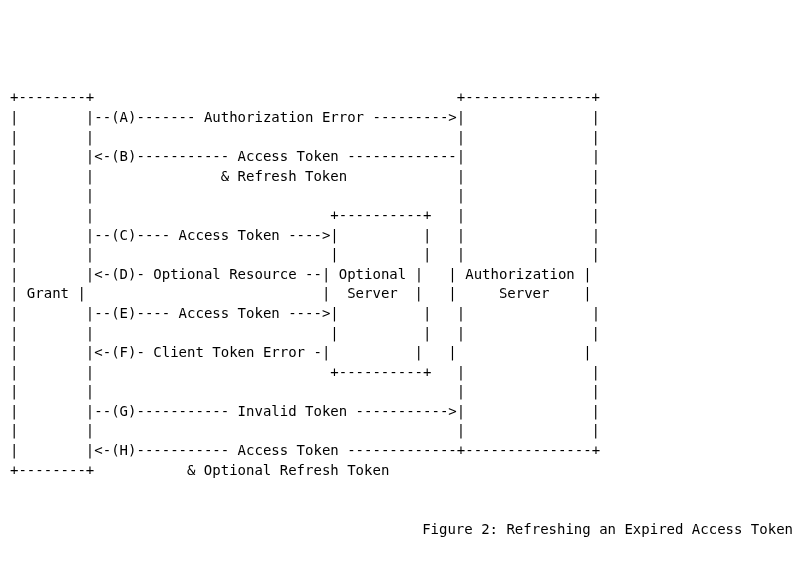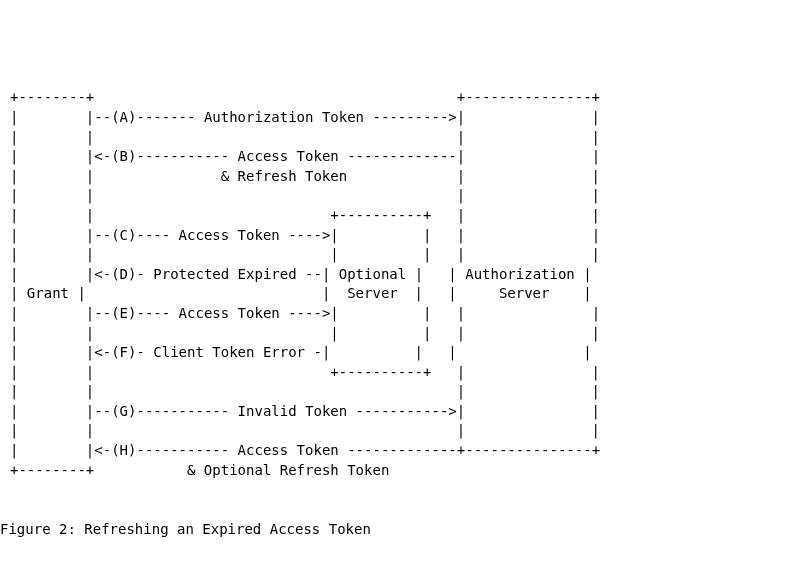--- a/index.html
+++ b/index.html
@@ -9,39 +9,39 @@
   font-size: 14px;
   line-height: 1.4;
   white-space: pre;
   background: white;
   color: black;
 }
 .diagram {
   padding: 10px;
 }
 .caption {
-  text-align: left;
+  text-align: right;
   padding-top: 10px;
 }
 </style>
 </head>
 <body>
 
 
 
 <div class="diagram">+--------+                                           +---------------+
-|        |--<span>(A)</span>------- <span>Authorization Token</span> ---------&gt;|               |
+|        |--<span>(A)</span>------- <span>Authorization Error</span> ---------&gt;|               |
 |        |                                           |               |
 |        |&lt;-<span>(B)</span>----------- <span>Access Token</span> -------------|               |
 |        |               <span>&amp; Refresh Token</span>             |               |
 |        |                                           |               |
 |        |                            +----------+   |               |
 |        |--<span>(C)</span>---- <span>Access Token</span> ----&gt;|          |   |               |
 |        |                            |          |   |               |
-|        |&lt;-<span>(D)</span>- <span>Protected Expired</span> --| <span>Optional</span> |   | <span>Authorization</span> |
+|        |&lt;-<span>(D)</span>- <span>Optional Resource</span> --| <span>Optional</span> |   | <span>Authorization</span> |
 | <span>Grant</span> |                            |  <span>Server</span>  |   |     <span>Server</span>    |
 |        |--<span>(E)</span>---- <span>Access Token</span> ----&gt;|          |   |               |
 |        |                            |          |   |               |
 |        |&lt;-<span>(F)</span>- <span>Client Token Error</span> -|          |   |               |
 |        |                            +----------+   |               |
 |        |                                           |               |
 |        |--<span>(G)</span>----------- <span>Invalid Token</span> -----------&gt;|               |
 |        |                                           |               |
 |        |&lt;-<span>(H)</span>----------- <span>Access Token</span> -------------+---------------+
 +--------+           <span>&amp; Optional Refresh Token</span></div>

